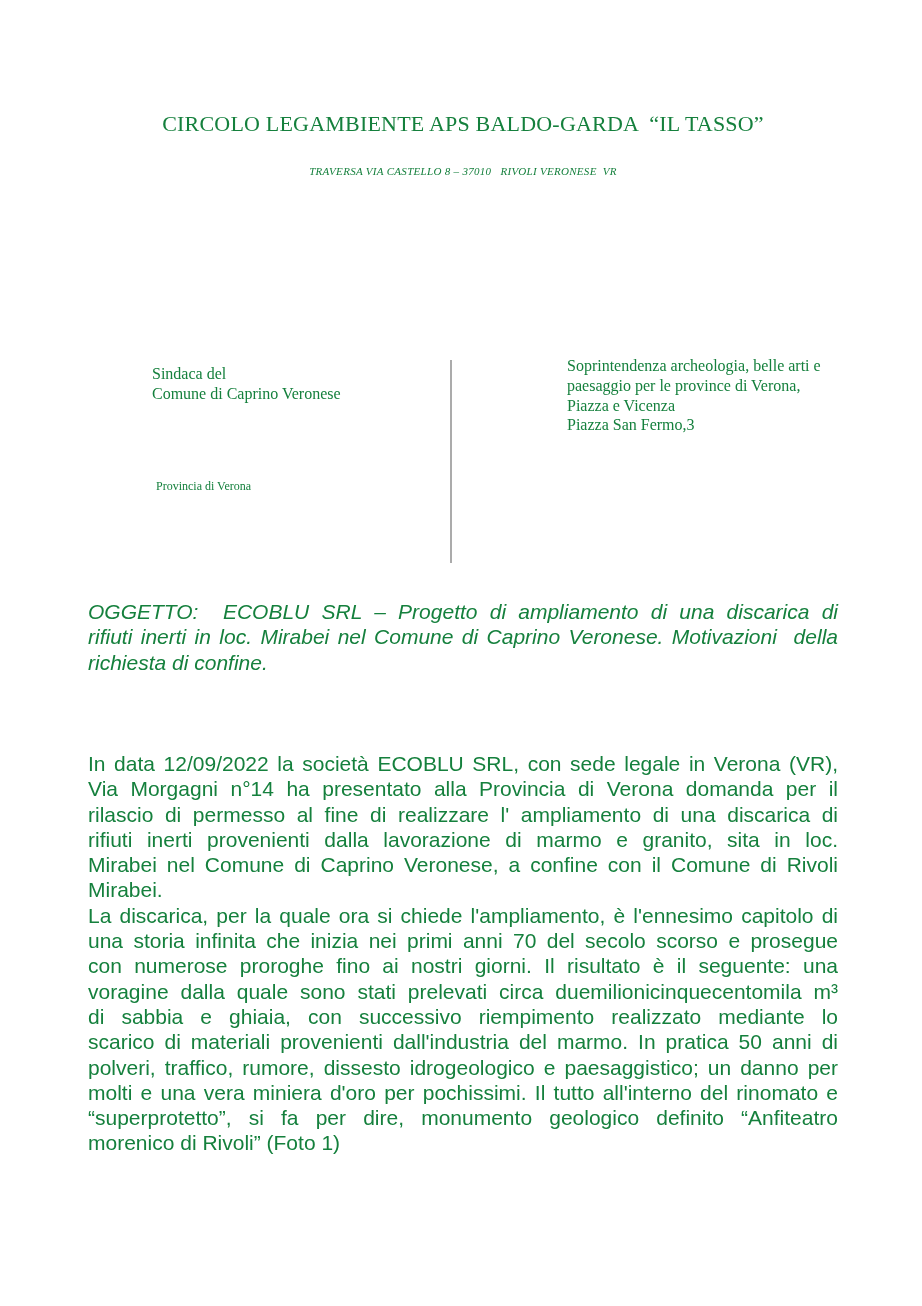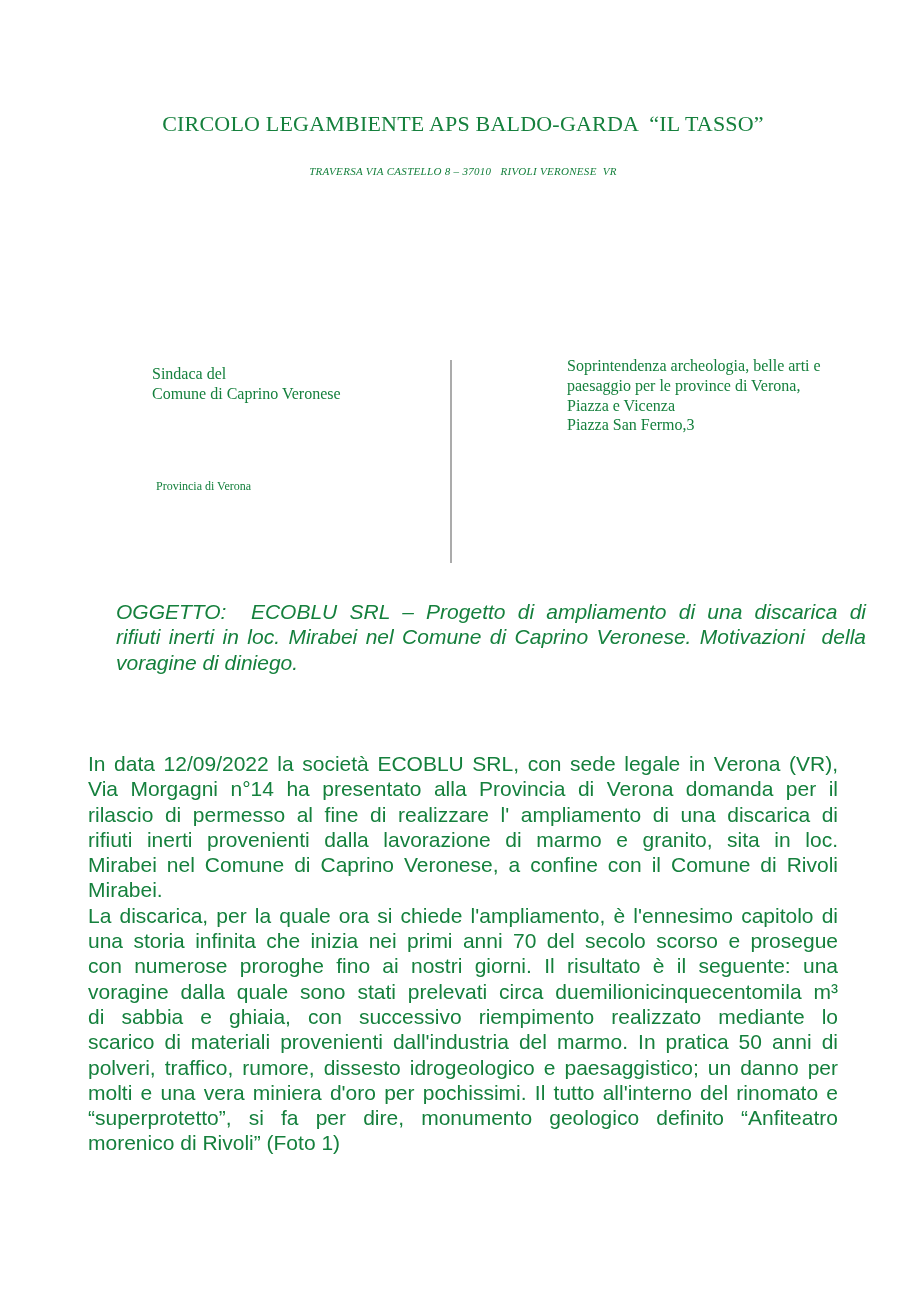--- a/index.html
+++ b/index.html
@@ -64,21 +64,20 @@
     left: 450px; top: 360px;
     width: 2px; height: 203px;
     background: #ababab;
   }
   .subject-block {
     position: absolute;
     left: 88px; top: 599px; width: 750px;
     font-size: 21px;
     font-style: italic;
     line-height: 25.4px;
-    margin-left: 28px;
   }
   .body-block {
     position: absolute;
     left: 88px; top: 751px; width: 750px;
     font-size: 21px;
     line-height: 25.3px;
   }
   .jline {
     text-align: justify;
     text-align-last: justify;
@@ -110,21 +109,21 @@
       <div class="recip-line">paesaggio per le province di Verona,</div>
       <div class="recip-line">Piazza e Vicenza</div>
       <div class="recip-line">Piazza San Fermo,3</div>
     </div>
 
   <div class="recip-left-bottom serif">Provincia di Verona</div>
 
   <div class="subject-block sans">
       <div class="jline">OGGETTO: &nbsp;ECOBLU SRL – Progetto di ampliamento di una discarica di</div>
       <div class="jline">rifiuti inerti in loc. Mirabei nel Comune di Caprino Veronese. Motivazioni &nbsp;della</div>
-      <div class="jline para-end">voragine di diniego.</div>
+      <div class="jline para-end">richiesta di confine.</div>
     </div>
 
   <div class="body-block sans">
       <div class="jline">In data 12/09/2022 la società ECOBLU SRL, con sede legale in Verona (VR),</div>
       <div class="jline">Via Morgagni n°14 ha presentato alla Provincia di Verona domanda per il</div>
       <div class="jline">rilascio di permesso al fine di realizzare l' ampliamento di una discarica di</div>
       <div class="jline">rifiuti inerti provenienti dalla lavorazione di marmo e granito, sita in loc.</div>
       <div class="jline">Mirabei nel Comune di Caprino Veronese, a confine con il Comune di Rivoli</div>
       <div class="jline para-end">Mirabei.</div>
       <div class="jline">La discarica, per la quale ora si chiede l'ampliamento, è l'ennesimo capitolo di</div>

